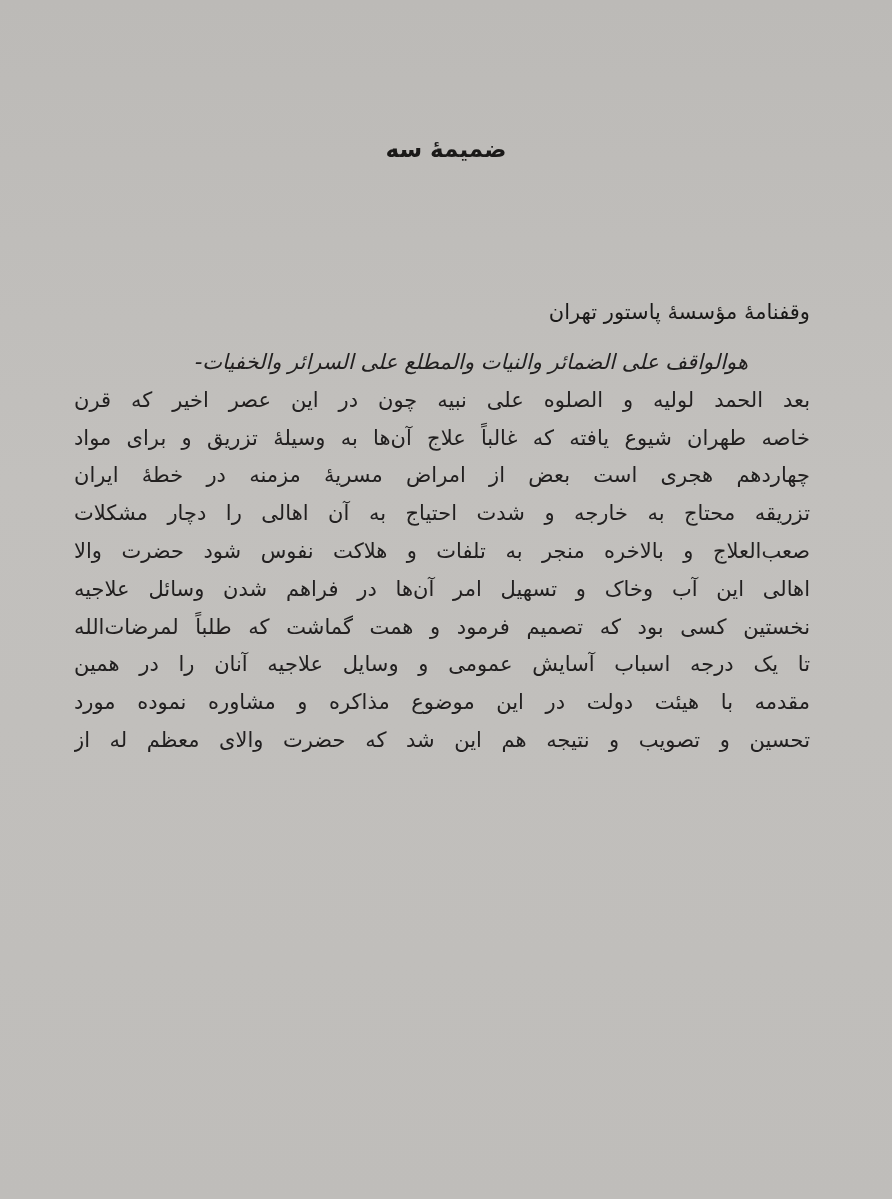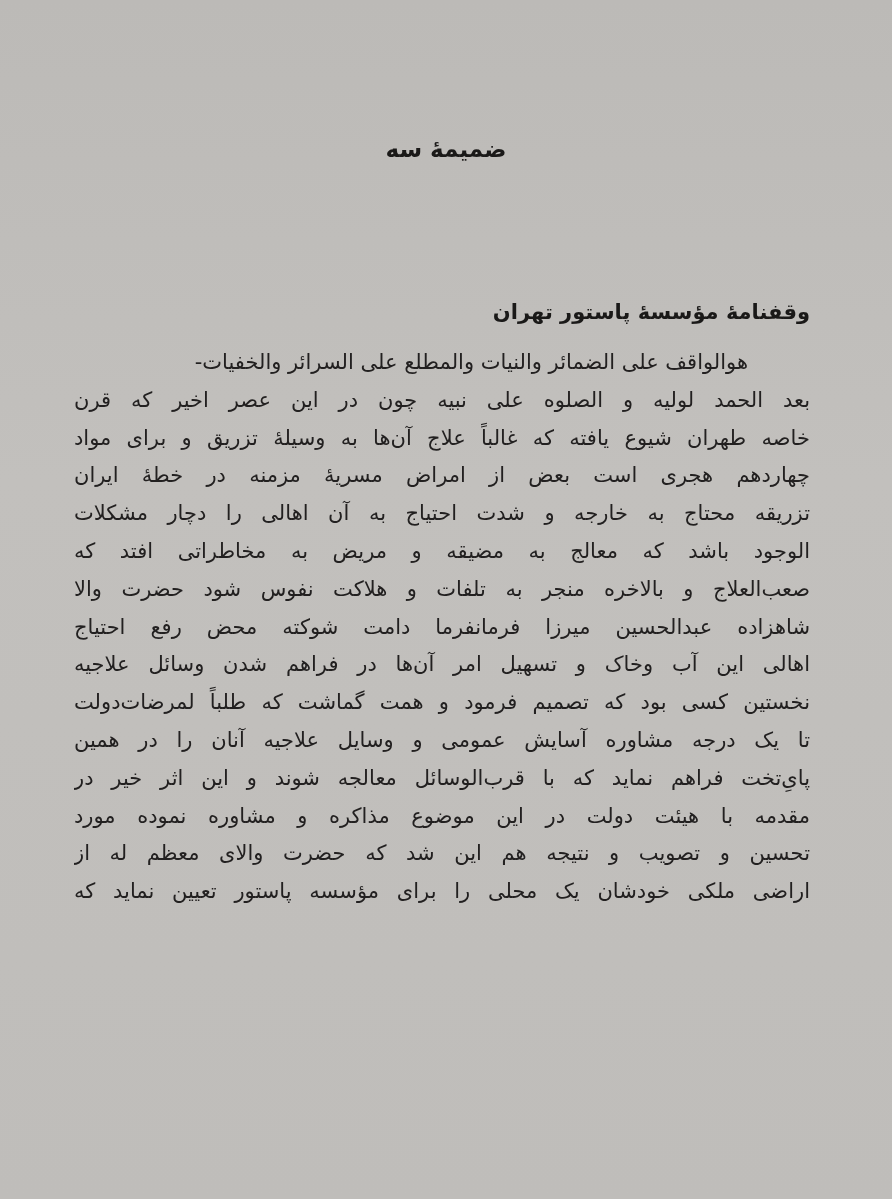--- a/index.html
+++ b/index.html
@@ -33,21 +33,21 @@
       font-weight: bold;
       color: #1a1918;
     }
     .doc-heading {
       position: absolute;
       top: 300px;
       right: 82px;
       direction: rtl;
       text-align: right;
       font-size: 21px;
-      font-weight: bold;
+      font-weight: normal;
       color: #1a1918;
     }
     .body-text {
       position: absolute;
       top: 344px;
       left: 68px;
       width: 742px;
       direction: rtl;
     }
     .line {
@@ -59,42 +59,39 @@
       white-space: nowrap;
       overflow: hidden;
       color: #222020;
       margin-left: 6px;
     }
     .line.first {
       text-align-last: auto;
       padding-right: 62px;
       width: 680px;
       margin-left: 0;
+      font-style: italic;
     }
   </style>
 </head>
 <body>
 
 <div class="page">
 
   <div class="appendix-title">ضمیمهٔ سه</div>
 
   <div class="doc-heading">وقفنامهٔ مؤسسهٔ پاستور تهران</div>
 
   <div class="body-text">
     <div class="line first">هوالواقف علی الضمائر والنیات والمطلع علی السرائر والخفیات-</div>
     <div class="line">بعد الحمد لولیه و الصلوه علی نبیه چون در این عصر اخیر که قرن</div>
     <div class="line">خاصه طهران شیوع یافته که غالباً علاج آن‌ها به وسیلهٔ تزریق و برای مواد</div>
     <div class="line">چهاردهم هجری است بعض از امراض مسریهٔ مزمنه در خطهٔ ایران</div>
     <div class="line">تزریقه محتاج به خارجه و شدت احتیاج به آن اهالی را دچار مشکلات</div>
-    <div class="line">الوجود باشد که معالج به مضیقه و مریض به مخاطراتی افتد که</div>
     <div class="line">صعب‌العلاج و بالاخره منجر به تلفات و هلاکت نفوس شود حضرت والا</div>
-    <div class="line">شاهزاده عبدالحسین میرزا فرمانفرما دامت شوکته محض رفع احتیاج</div>
     <div class="line">اهالی این آب وخاک و تسهیل امر آن‌ها در فراهم شدن وسائل علاجیه</div>
-    <div class="line">نخستین کسی بود که تصمیم فرمود و همت گماشت که طلباً لمرضات‌دولت</div>
-    <div class="line">تا یک درجه مشاوره آسایش عمومی و وسایل علاجیه آنان را در همین</div>
-    <div class="line">پایِ‌تخت فراهم نماید که با قرب‌الوسائل معالجه شوند و این اثر خیر در</div>
+    <div class="line">نخستین کسی بود که تصمیم فرمود و همت گماشت که طلباً لمرضات‌الله</div>
+    <div class="line">تا یک درجه اسباب آسایش عمومی و وسایل علاجیه آنان را در همین</div>
     <div class="line">مقدمه با هیئت دولت در این موضوع مذاکره و مشاوره نموده مورد</div>
     <div class="line">تحسین و تصویب و نتیجه هم این شد که حضرت والای معظم له از</div>
-    <div class="line">اراضی ملکی خودشان یک محلی را برای مؤسسه پاستور تعیین نماید که</div>
   </div>
 
 </div>
 
 </body></html>

